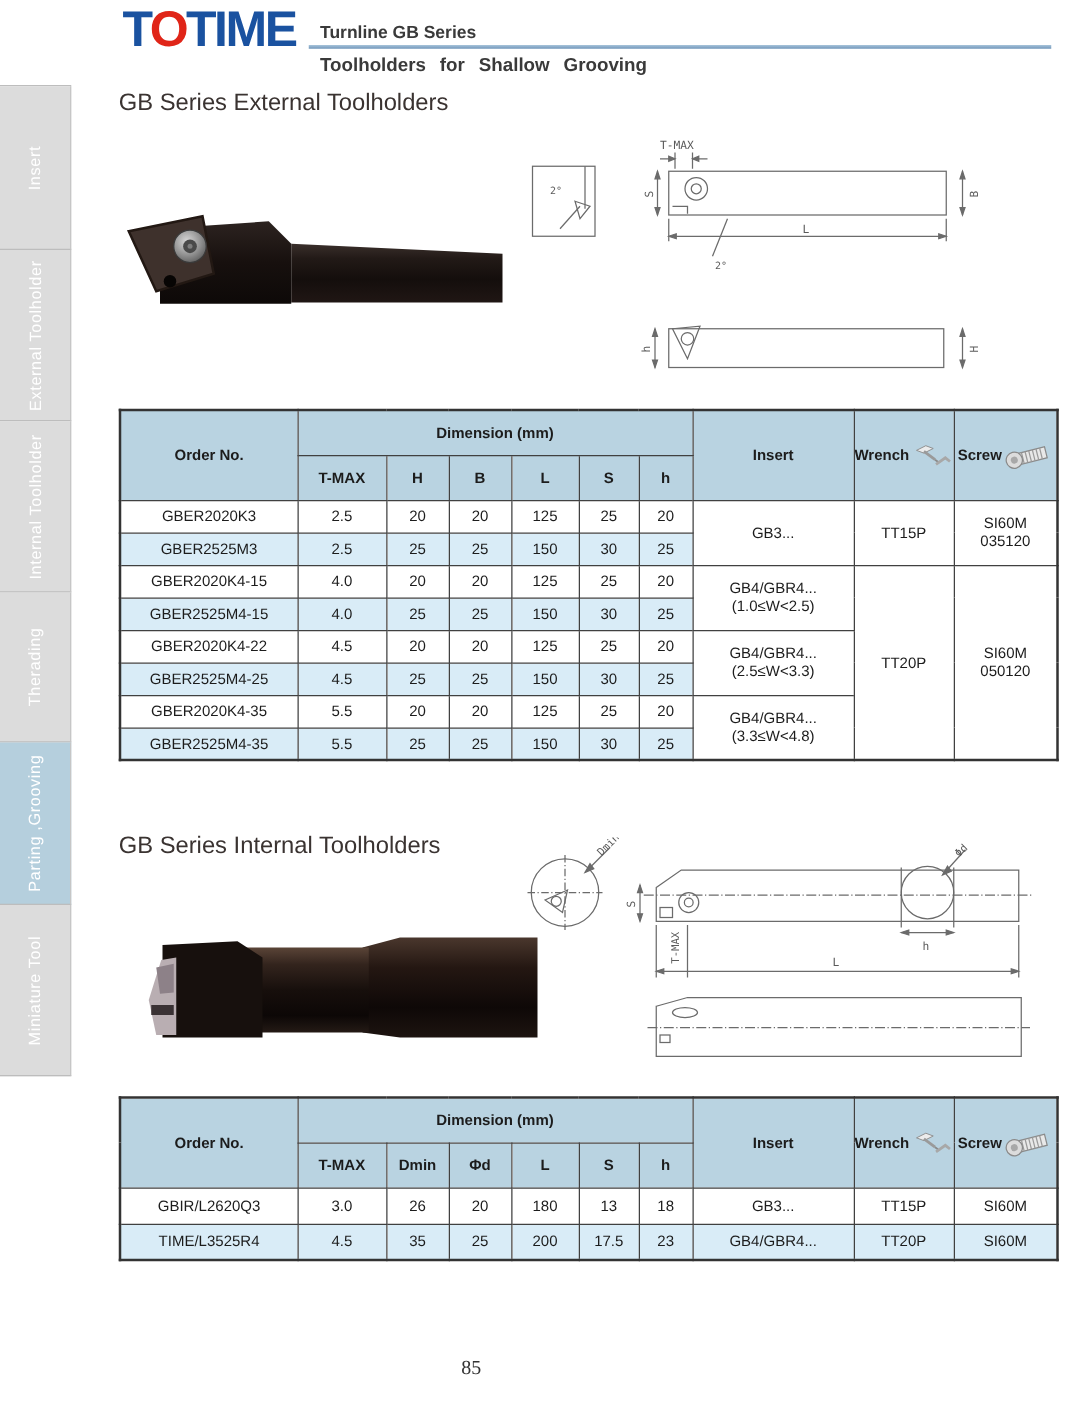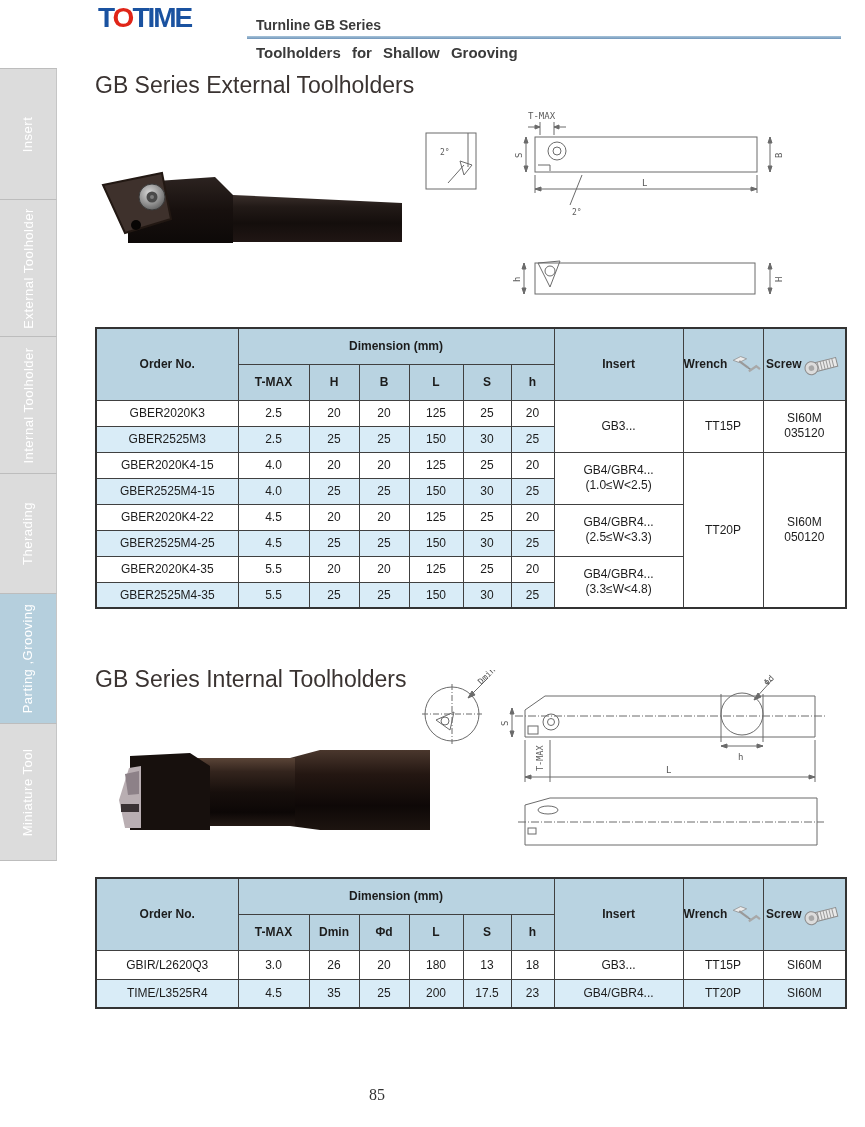--- a/index.html
+++ b/index.html
@@ -7,40 +7,40 @@
   body {
     position: relative;
     background: #ffffff;
     font-family: "Liberation Sans", sans-serif;
     color: #222;
     overflow: hidden;
   }
   .abs { position: absolute; }
 
   
-  .logo { left: 98px; top: 4px; font-weight: 900; font-size: 28px; letter-spacing: -2px; line-height: 1; }
+  .logo { left: 98px; top: 4px; font-weight: 900; font-size: 40px; letter-spacing: -2px; line-height: 1; }
   .logo .blue { color: #1a52a0; }
   .logo .red  { color: #e02518; }
   .hdr-rule { left: 247px; top: 36px; width: 594px; height: 3px;
               background: linear-gradient(#a8c4da, #7096ba); }
   .hdr-series   { left: 256px; top: 17px; font-size: 14px; font-weight: bold; color: #3a3a3a; }
   .hdr-subtitle { left: 256px; top: 44px; font-size: 15px; font-weight: bold; color: #3a3a3a; word-spacing: 7px; }
 
   
   .sidebar { left: 0; top: 68px; width: 57px; border-top: 1px solid #bdbdbd; }
   .tab {
     width: 57px; display: flex; align-items: center; justify-content: center;
     background: #dcdcdc; border-bottom: 1px solid #bdbdbd; border-right: 1px solid #c6c6c6;
   }
   .tab.active { background: #b5cfdd; }
   .tab span { transform: rotate(-90deg); white-space: nowrap; color: #ffffff;
               font-size: 13px; letter-spacing: 0.5px; }
 
   
-  .sec-title { font-size: 23px; color: #3a3331; }
+  .sec-title { font-size: 19px; color: #3a3331; }
 
   
   table.cat { border-collapse: collapse; table-layout: fixed; width: 750px;
               font-size: 12px; border: 2px solid #333; }
   table.cat th, table.cat td { border: 1px solid #404040; text-align: center;
               vertical-align: middle; padding: 0; overflow: hidden; }
   table.cat th { background: #b9d3e1; font-weight: bold; color: #1c1c1c; }
   table.cat td { background: #ffffff; color: #1c1c1c; }
   table.cat tr.alt td { background: #d9ecf7; }
   table.cat td.merged { background: #ffffff; }

